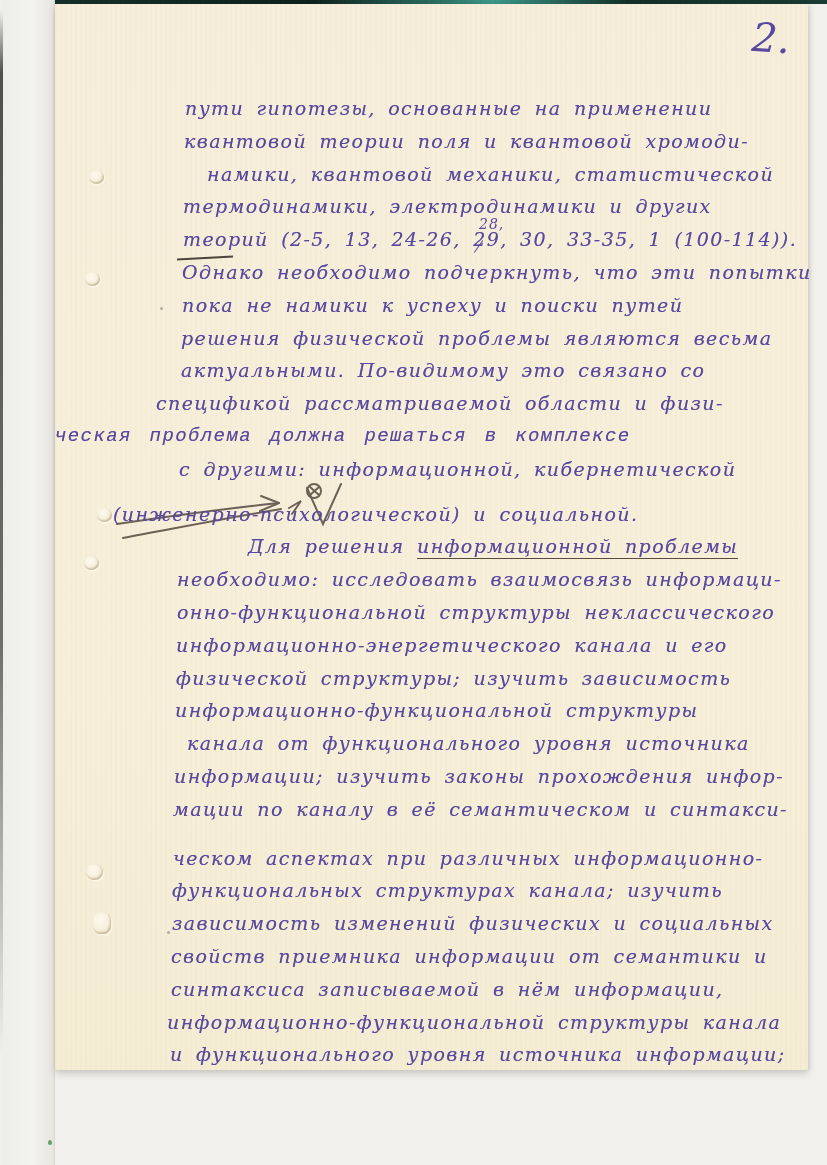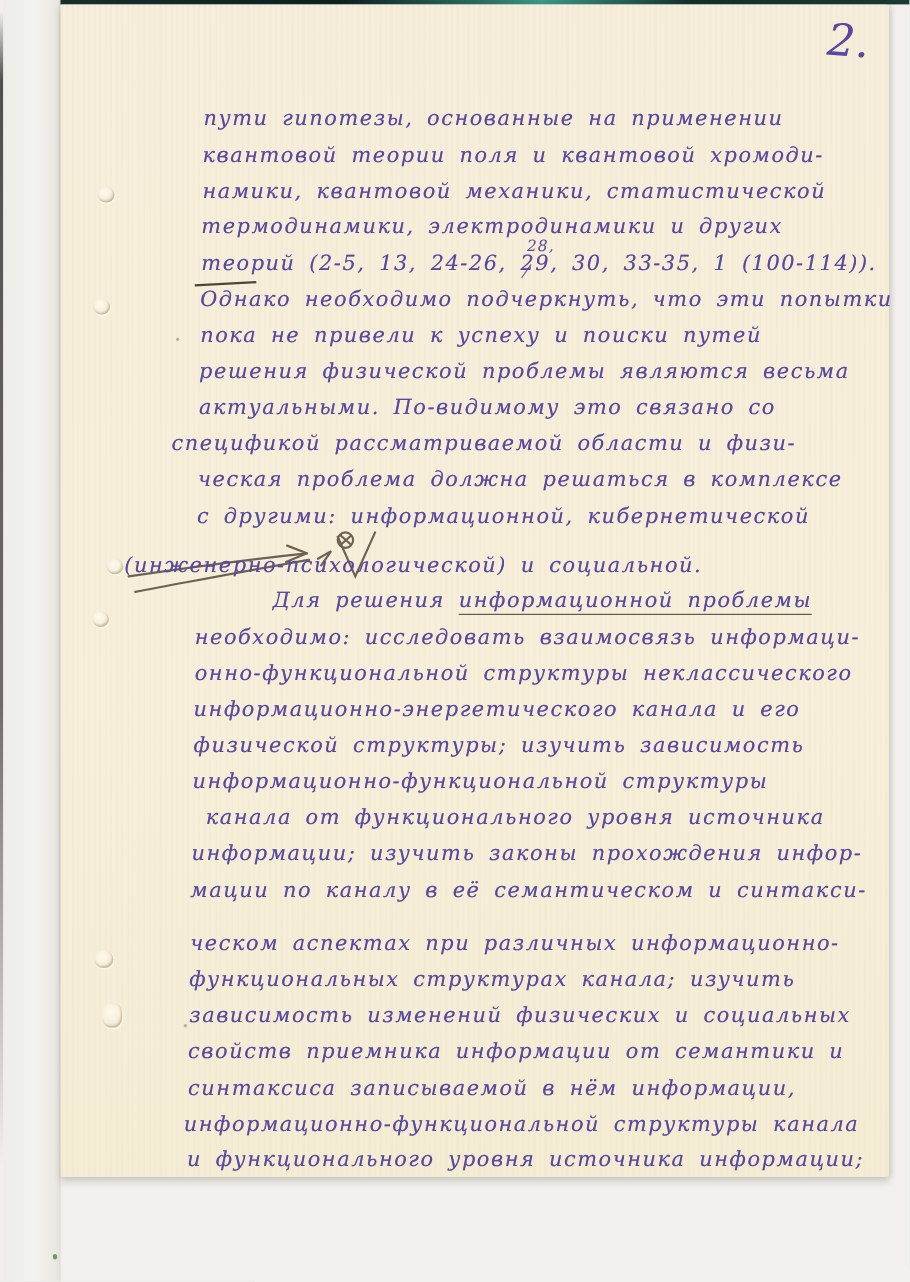--- a/index.html
+++ b/index.html
@@ -99,29 +99,29 @@
         <path d="M199 7 L208 15 M208 7 L199 15"></path>
       </g>
     </svg>
 
     <div class="insertion">28,</div>
     <div class="caret-slash"></div>
 
     <div class="hw-lines">
         <div class="hw-line" style="padding-left: 130px;">пути гипотезы, основанные на применении</div>
         <div class="hw-line" style="padding-left: 129px;">квантовой теории поля и квантовой хромоди-</div>
-        <div class="hw-line" style="padding-left: 129px;">намики, квантовой механики, статистической</div>
+        <div class="hw-line" style="padding-left: 129px; margin-left: 23px;">намики, квантовой механики, статистической</div>
         <div class="hw-line" style="padding-left: 128px;">термодинамики, электродинамики и других</div>
         <div class="hw-line" style="padding-left: 128px;">теорий (2-5, 13, 24-26, 29, 30, 33-35, 1 (100-114)).</div>
         <div class="hw-line" style="padding-left: 127px;">Однако необходимо подчеркнуть, что эти попытки</div>
-        <div class="hw-line" style="padding-left: 127px;">пока не привели к успеху и поиски путей</div>
+        <div class="hw-line" style="padding-left: 127px;">пока не намики к успеху и поиски путей</div>
         <div class="hw-line" style="padding-left: 126px;">решения физической проблемы являются весьма</div>
         <div class="hw-line" style="padding-left: 126px;">актуальными. По-видимому это связано со</div>
         <div class="hw-line" style="padding-left: 101px;">спецификой рассматриваемой области и физи-</div>
-        <div class="hw-line" style="padding-left: 125px;">ческая проблема должна решаться в комплексе</div>
+        <div class="hw-line" style=" font-family: Liberation Mono, monospace;">ческая проблема должна решаться в комплексе</div>
         <div class="hw-line" style="padding-left: 124px;">с другими: информационной, кибернетической</div>
         <div class="hw-line" style="padding-left: 58px; margin-top: 12px;">(инженерно-психологической) и социальной.</div>
         <div class="hw-line" style="padding-left: 193px;">Для решения <span class="pencil-u">информационной проблемы</span></div>
         <div class="hw-line" style="padding-left: 122px; font-style: italic;">необходимо: исследовать взаимосвязь информаци-</div>
         <div class="hw-line" style="padding-left: 122px;">онно-функциональной структуры неклассического</div>
         <div class="hw-line" style="padding-left: 121px;">информационно-энергетического канала и его</div>
         <div class="hw-line" style="padding-left: 121px;">физической структуры; изучить зависимость</div>
         <div class="hw-line" style="padding-left: 120px;">информационно-функциональной структуры</div>
         <div class="hw-line" style="padding-left: 120px; margin-left: 12px;">канала от функционального уровня источника</div>
         <div class="hw-line" style="padding-left: 119px;">информации; изучить законы прохождения инфор-</div>

